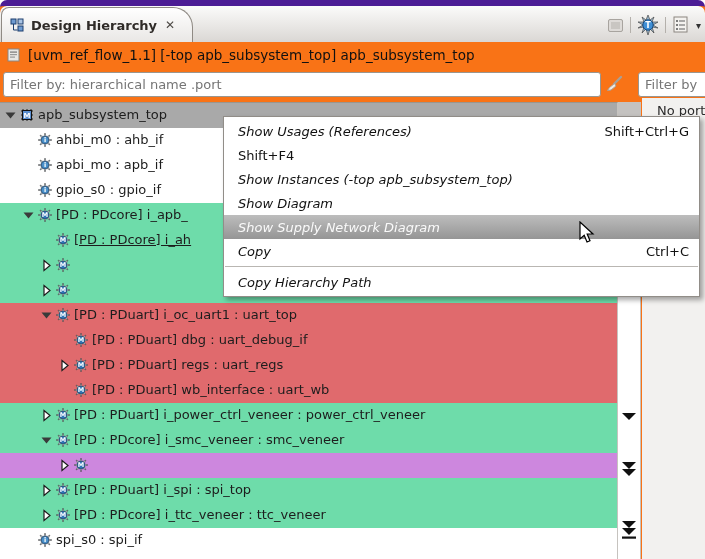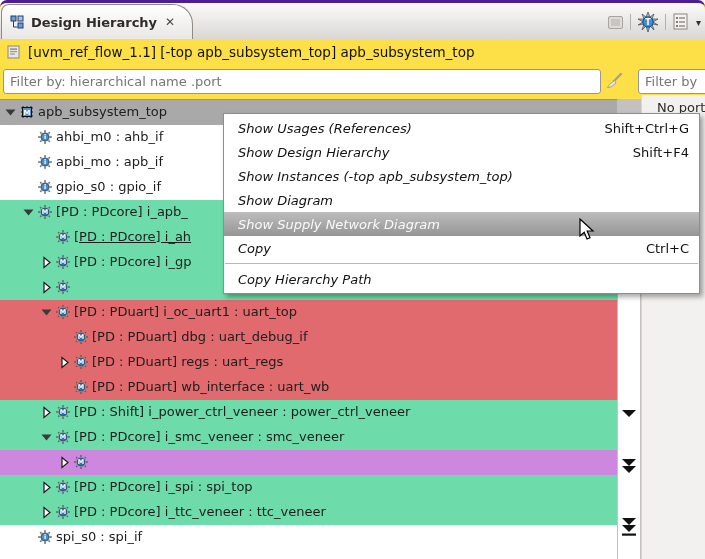--- a/index.html
+++ b/index.html
@@ -1,20 +1,20 @@
 <!DOCTYPE html>
 <html><head>
 <meta charset="utf-8">
 <style>
   html,body{margin:0;padding:0;background:#fff;}
   *{box-sizing:border-box;}
   #app{
     position:relative;width:705px;height:559px;overflow:hidden;
     font-family:"DejaVu Sans","Liberation Sans",sans-serif;
-    background:#fde047;border-top:3px solid #4c1d95;border-radius:7px 7px 0 0;
+    background:#f97316;border-top:6px solid #4c1d95;border-radius:7px 7px 0 0;
   }
   
   .tabbar{position:absolute;left:0;top:0;width:705px;height:36px;
     background:linear-gradient(#fbfbfa,#dad7d4);border-radius:7px 7px 0 0;}
   .tab{position:absolute;left:1px;top:1px;width:192px;height:35px;
     background:linear-gradient(#ffffff,#e9e7e5);
     border:1px solid #8f8a84;border-bottom:none;border-radius:8px 20px 0 0;
     display:flex;align-items:center;padding:0 10px 0 8px;gap:6px;}
   .tab-label{font-size:13px;font-weight:bold;color:#2f2b28;white-space:nowrap;}
   .tab-close{font-size:12px;font-weight:bold;color:#4d4a46;margin-left:2px;cursor:default;}
@@ -179,21 +179,20 @@
     </div>
       <div class="trow bg-green" style="top: 150px;">
       <span class="arrow" style="left: 40px;"><svg width="13" height="13" viewBox="0 0 13 13">
             <polygon points="4,1.5 10,6.5 4,11.5" fill="#fff" stroke="#1c1c1c" stroke-width="1.2"></polygon>
           </svg></span>
       <span class="ticon" style="left: 56px;"><svg width="14" height="14" viewBox="0 0 13 13">
     <polygon points="13,6.5 9.3,7.7 11.1,11.1 7.7,9.3 6.5,13 5.4,9.3 1.9,11.1 3.7,7.7 0,6.5 3.7,5.4 1.9,1.9 5.4,3.7 6.5,0 7.7,3.7 11.1,1.9 9.3,5.4" fill="#c3cfd8" stroke="#3a3a3a" stroke-width="0.5"></polygon>
     <circle cx="6.5" cy="6.5" r="3.5" fill="#2e75b6" stroke="#123c6b" stroke-width="0.6"></circle>
     <text x="6.5" y="8.7" font-size="6" font-weight="bold" fill="#fff" text-anchor="middle" font-family="DejaVu Sans, sans-serif">M</text>
           </svg></span>
-      <span class="tlabel" style="left: 74px;">[PD : PDcore] i_gp</span>
     </div>
       <div class="trow bg-green" style="top: 175px;">
       <span class="arrow" style="left: 40px;"><svg width="13" height="13" viewBox="0 0 13 13">
             <polygon points="4,1.5 10,6.5 4,11.5" fill="#fff" stroke="#1c1c1c" stroke-width="1.2"></polygon>
           </svg></span>
       <span class="ticon" style="left: 56px;"><svg width="14" height="14" viewBox="0 0 13 13">
     <polygon points="13,6.5 9.3,7.7 11.1,11.1 7.7,9.3 6.5,13 5.4,9.3 1.9,11.1 3.7,7.7 0,6.5 3.7,5.4 1.9,1.9 5.4,3.7 6.5,0 7.7,3.7 11.1,1.9 9.3,5.4" fill="#c3cfd8" stroke="#3a3a3a" stroke-width="0.5"></polygon>
     <circle cx="6.5" cy="6.5" r="3.5" fill="#2e75b6" stroke="#123c6b" stroke-width="0.6"></circle>
     <text x="6.5" y="8.7" font-size="6" font-weight="bold" fill="#fff" text-anchor="middle" font-family="DejaVu Sans, sans-serif">M</text>
           </svg></span>
@@ -240,21 +239,21 @@
     </div>
       <div class="trow bg-green" style="top: 300px;">
       <span class="arrow" style="left: 40px;"><svg width="13" height="13" viewBox="0 0 13 13">
             <polygon points="4,1.5 10,6.5 4,11.5" fill="#fff" stroke="#1c1c1c" stroke-width="1.2"></polygon>
           </svg></span>
       <span class="ticon" style="left: 56px;"><svg width="14" height="14" viewBox="0 0 13 13">
     <polygon points="13,6.5 9.3,7.7 11.1,11.1 7.7,9.3 6.5,13 5.4,9.3 1.9,11.1 3.7,7.7 0,6.5 3.7,5.4 1.9,1.9 5.4,3.7 6.5,0 7.7,3.7 11.1,1.9 9.3,5.4" fill="#c3cfd8" stroke="#3a3a3a" stroke-width="0.5"></polygon>
     <circle cx="6.5" cy="6.5" r="3.5" fill="#2e75b6" stroke="#123c6b" stroke-width="0.6"></circle>
     <text x="6.5" y="8.7" font-size="6" font-weight="bold" fill="#fff" text-anchor="middle" font-family="DejaVu Sans, sans-serif">M</text>
           </svg></span>
-      <span class="tlabel" style="left: 74px;">[PD : Shift] i_power_ctrl_veneer : power_ctrl_veneer</span>
+      <span class="tlabel" style="left: 74px;">[PD : PDuart] i_power_ctrl_veneer : power_ctrl_veneer</span>
     </div>
       <div class="trow bg-green" style="top: 325px;">
       <span class="arrow" style="left: 40px;"><svg width="13" height="13" viewBox="0 0 13 13">
             <polygon points="1.5,3.5 11.5,3.5 6.5,9.5" fill="#3a3a3a"></polygon>
           </svg></span>
       <span class="ticon" style="left: 56px;"><svg width="14" height="14" viewBox="0 0 13 13">
     <polygon points="13,6.5 9.3,7.7 11.1,11.1 7.7,9.3 6.5,13 5.4,9.3 1.9,11.1 3.7,7.7 0,6.5 3.7,5.4 1.9,1.9 5.4,3.7 6.5,0 7.7,3.7 11.1,1.9 9.3,5.4" fill="#c3cfd8" stroke="#3a3a3a" stroke-width="0.5"></polygon>
     <circle cx="6.5" cy="6.5" r="3.5" fill="#2e75b6" stroke="#123c6b" stroke-width="0.6"></circle>
     <text x="6.5" y="8.7" font-size="6" font-weight="bold" fill="#fff" text-anchor="middle" font-family="DejaVu Sans, sans-serif">M</text>
           </svg></span>
@@ -272,21 +271,21 @@
     </div>
       <div class="trow bg-green" style="top: 375px;">
       <span class="arrow" style="left: 40px;"><svg width="13" height="13" viewBox="0 0 13 13">
             <polygon points="4,1.5 10,6.5 4,11.5" fill="#fff" stroke="#1c1c1c" stroke-width="1.2"></polygon>
           </svg></span>
       <span class="ticon" style="left: 56px;"><svg width="14" height="14" viewBox="0 0 13 13">
     <polygon points="13,6.5 9.3,7.7 11.1,11.1 7.7,9.3 6.5,13 5.4,9.3 1.9,11.1 3.7,7.7 0,6.5 3.7,5.4 1.9,1.9 5.4,3.7 6.5,0 7.7,3.7 11.1,1.9 9.3,5.4" fill="#c3cfd8" stroke="#3a3a3a" stroke-width="0.5"></polygon>
     <circle cx="6.5" cy="6.5" r="3.5" fill="#2e75b6" stroke="#123c6b" stroke-width="0.6"></circle>
     <text x="6.5" y="8.7" font-size="6" font-weight="bold" fill="#fff" text-anchor="middle" font-family="DejaVu Sans, sans-serif">M</text>
           </svg></span>
-      <span class="tlabel" style="left: 74px;">[PD : PDcore] i_spi : spi_top</span>
+      <span class="tlabel" style="left: 74px;">[PD : PDuart] i_spi : spi_top</span>
     </div>
       <div class="trow bg-green" style="top: 400px;">
       <span class="arrow" style="left: 40px;"><svg width="13" height="13" viewBox="0 0 13 13">
             <polygon points="4,1.5 10,6.5 4,11.5" fill="#fff" stroke="#1c1c1c" stroke-width="1.2"></polygon>
           </svg></span>
       <span class="ticon" style="left: 56px;"><svg width="14" height="14" viewBox="0 0 13 13">
     <polygon points="13,6.5 9.3,7.7 11.1,11.1 7.7,9.3 6.5,13 5.4,9.3 1.9,11.1 3.7,7.7 0,6.5 3.7,5.4 1.9,1.9 5.4,3.7 6.5,0 7.7,3.7 11.1,1.9 9.3,5.4" fill="#c3cfd8" stroke="#3a3a3a" stroke-width="0.5"></polygon>
     <circle cx="6.5" cy="6.5" r="3.5" fill="#2e75b6" stroke="#123c6b" stroke-width="0.6"></circle>
     <text x="6.5" y="8.7" font-size="6" font-weight="bold" fill="#fff" text-anchor="middle" font-family="DejaVu Sans, sans-serif">M</text>
           </svg></span>
@@ -320,21 +319,20 @@
           <rect x="2" y="15.5" width="14" height="2.2" fill="#111"></rect>
         </svg></div>
     </div>
 
   <div class="menu" id="menu">
       <div class="mitem">
       <span class="mlabel">Show Usages (References)</span>
       <span class="mshortcut">Shift+Ctrl+G</span>
     </div>
       <div class="mitem">
-      <span class="mlabel">Show Design Hierarchy</span>
       <span class="mshortcut">Shift+F4</span>
     </div>
       <div class="mitem">
       <span class="mlabel">Show Instances (-top apb_subsystem_top)</span>
       <span class="mshortcut"></span>
     </div>
       <div class="mitem">
       <span class="mlabel">Show Diagram</span>
       <span class="mshortcut"></span>
     </div>

